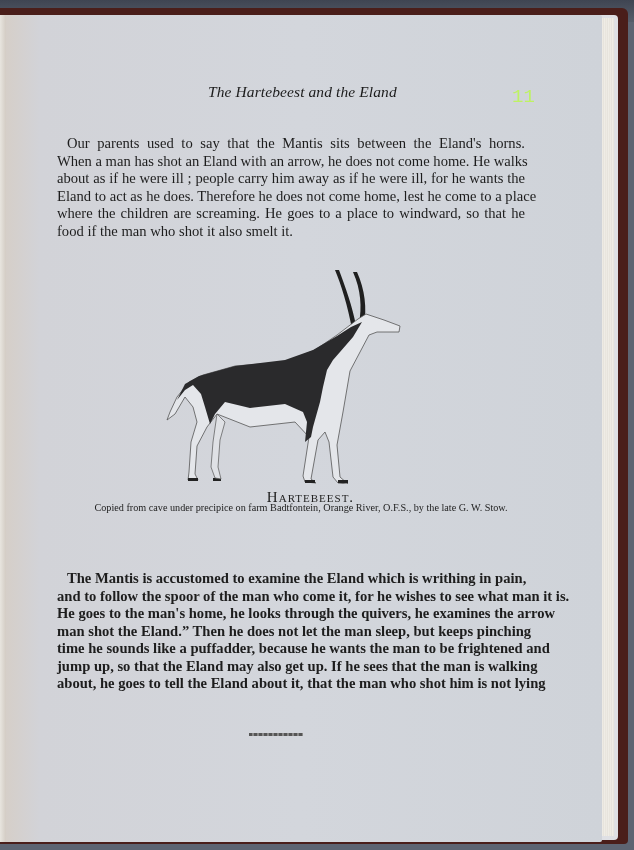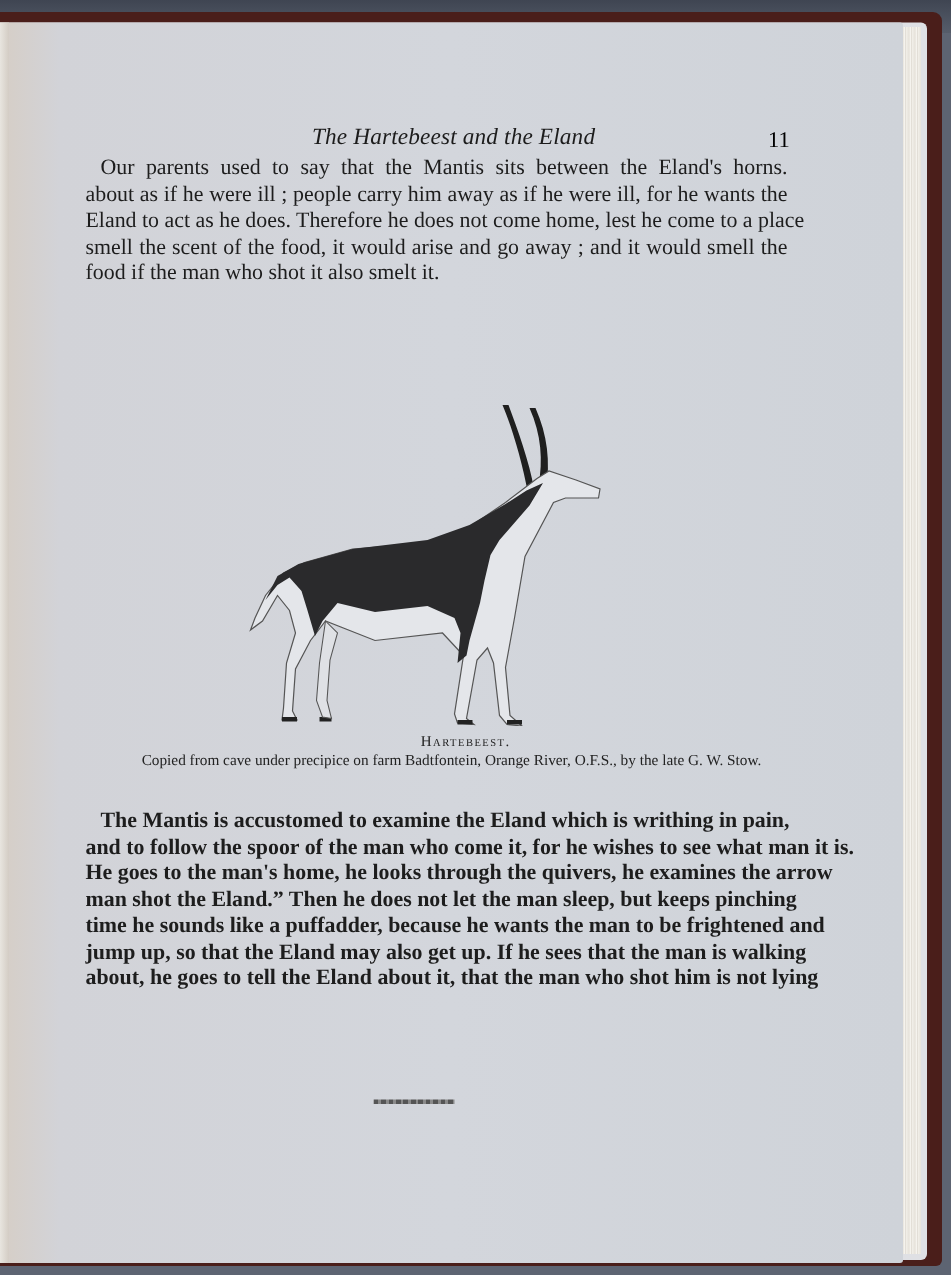--- a/index.html
+++ b/index.html
@@ -8,29 +8,29 @@
   .cover{position:absolute;left:0;top:8px;width:628px;height:836px;background:#4a1e1a;border-radius:0 6px 4px 0;}
   .page-block{position:absolute;left:0;top:15px;width:618px;height:825px;background:#dfe0e4;border-radius:0 4px 4px 0;}
   .page-edges{position:absolute;left:600px;top:18px;width:14px;height:818px;
     background:repeating-linear-gradient(90deg,#f2f0ea 0px,#e6e2da 2px,#f5f3ee 3px,#d9d4cb 4px);}
   .page{position:absolute;left:0;top:15px;width:602px;height:827px;
     background:linear-gradient(90deg,#d6cec6 0px,#d2d3d8 40px,#d3d6dc 300px,#cfd3d9 602px);
     border-radius:0 2px 2px 0;}
   .leftedge{position:absolute;left:0;top:15px;width:6px;height:827px;background:linear-gradient(90deg,#e8e5df,#d3ccc4);}
   .header{position:absolute;left:0;top:83px;width:508px;height:20px;}
   .running-title{position:absolute;left:208px;top:0;font-style:italic;font-size:15.5px;color:#1c1c1c;letter-spacing:0.1px;}
-  .page-number{position:absolute;left:512px;top:3px;font-size:15px;color:#000000;}
+  .page-number{position:absolute;left:512px;top:3px;font-size:19px;color:#bef264;font-family:Liberation Mono, monospace;}
   .para{position:absolute;left:57px;width:468px;font-size:14.6px;line-height:17.5px;color:#1d1d1d;text-align:justify;margin:0;}
   .para .ln{display:block;text-align:justify;text-align-last:justify;white-space:nowrap;}
   .para .ln.last{text-align-last:left;}
-  .para .ln.ind{text-indent:10px;}
+  .para .ln.ind{text-indent:10px;margin-top:31px;}
   #p1{top:104px;}
   #p2{top:539px;font-weight:bold;}
   .figure{position:absolute;left:155px;top:262px;width:250px;height:222px;}
-  .fig-title{position:absolute;left:0;width:621px;top:489px;text-align:center;font-size:10px;letter-spacing:1px;color:#222;font-variant:small-caps;}
+  .fig-title{position:absolute;left:0;width:621px;top:489px;text-align:center;font-size:15px;letter-spacing:1px;color:#222;font-variant:small-caps;}
   .fig-credit{position:absolute;left:0;width:602px;top:502px;text-align:center;font-size:10.2px;color:#222;}
   .ornament{position:absolute;left:249px;top:733px;width:54px;height:3px;background:repeating-linear-gradient(90deg,#555 0 3px,#8a8a8a 3px 5px);}
 </style>
 </head>
 <body>
 
 <div class="bg-top"></div>
 <div class="cover"></div>
 <div class="page-block"></div>
 <div class="page-edges"></div>
@@ -38,23 +38,24 @@
 <div class="page"></div>
 <div class="leftedge"></div>
 
 <div class="header">
   <span class="running-title">The Hartebeest and the Eland</span>
   <span class="page-number">11</span>
 </div>
 
 <div class="para" id="p1">
   <span class="ln ind">Our parents used to say that the Mantis sits between the Eland's horns.</span>
+  <span class="ln">When a man has shot an Eland with an arrow, he does not come home.   He walks</span>
   <span class="ln">about as if he were ill ;  people carry him away as if he were ill, for he wants the</span>
   <span class="ln">Eland to act as he does.   Therefore he does not come home, lest he come to a place</span>
-  <span class="ln">smell the scent of the food, it would arise and go away ;  and it would smell the</span>
+  <span class="ln">where the children are screaming.  He goes to a place to windward, so that he</span>
   <span class="ln last">food if the man who shot it also smelt it.</span>
 </div>
 
 <div class="figure">
   <svg width="250" height="222" viewBox="0 0 250 222">
 
     <path d="M197 67 C193 45 186 22 180 8 L184 8 C190 24 198 46 201 64 Z" fill="#1f1f1f"></path>
     <path d="M204 62 C207 45 206 28 198 10 L202 10 C210 28 212 46 209 64 Z" fill="#1f1f1f"></path>
 
     <path d="M203 57 L211 52 L229 58 L245 64 L244 70 L222 70 L214 73 L195 109 L188 150 L182 183 L185 215 L193 222 L183 221 L178 215 L174 180 L170 170 L163 178 L156 217 L161 221 L150 220 L148 214 L154 175 L140 160 L95 165 L62 152 L52 165 L42 184 L40 212 L43 218 L33 218 L34 210 L36 180 L42 160 L38 145 L30 135 L20 152 L12 158 L15 150 L22 135 L34 120 L48 113 L80 104 L130 100 L160 88 L182 73 Z" fill="#e4e6ea" stroke="#555" stroke-width="0.8"></path>

